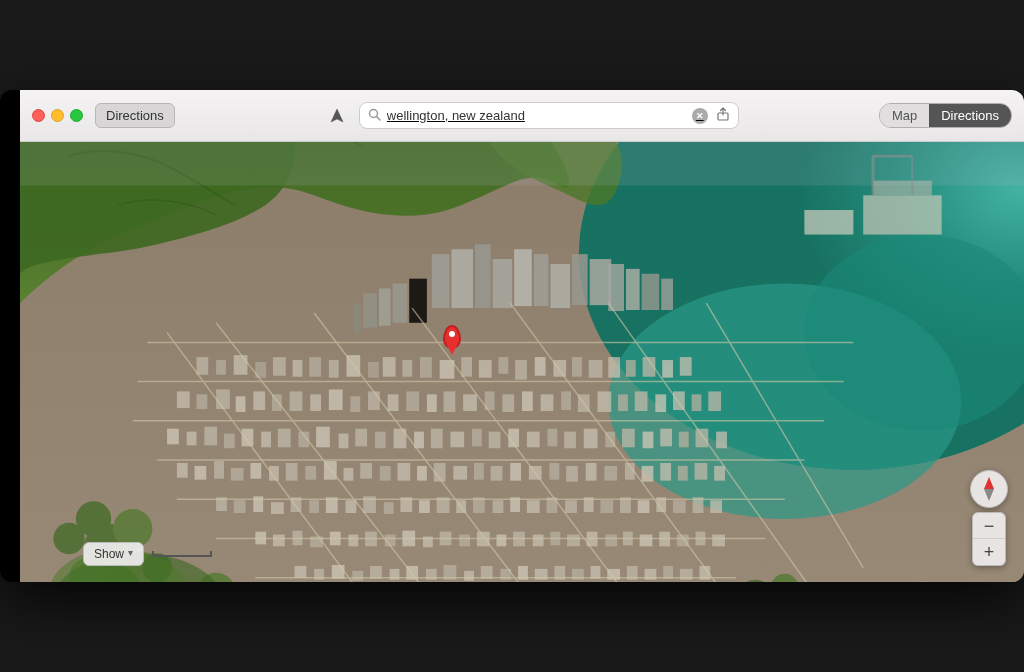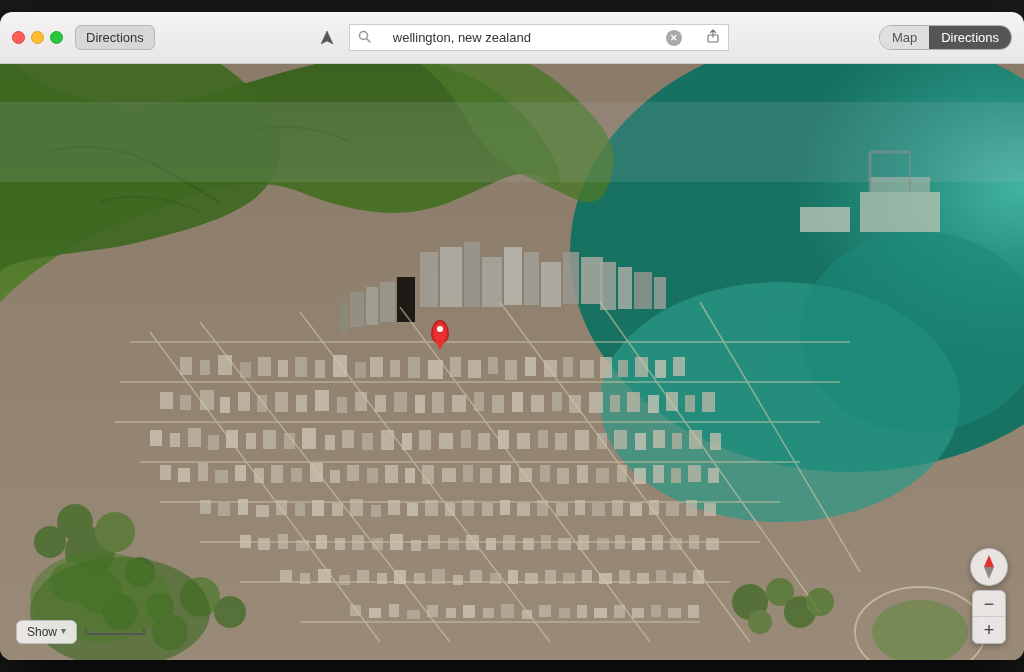--- a/index.html
+++ b/index.html
@@ -8,27 +8,28 @@
       background: #1a1a1a;
       display: flex;
       justify-content: center;
       align-items: center;
       height: 100vh;
       font-family: -apple-system, BlinkMacSystemFont, 'Helvetica Neue', sans-serif;
     }
 
     .window {
       width: 1024px;
-      height: 648px;
+      height: 492px;
       border-radius: 12px;
       overflow: hidden;
       box-shadow: 0 20px 60px rgba(0,0,0,0.8);
       display: flex;
       flex-direction: column;
       background: #000;
+      padding-left: 20px;
     }
 
     
     .titlebar {
       height: 52px;
       background: #f0eeee;
       background: linear-gradient(to bottom, #f5f3f3, #e8e6e6);
       border-bottom: 1px solid #ccc;
       display: flex;
       align-items: center;
@@ -81,24 +82,25 @@
       justify-content: center;
       color: #666;
       font-size: 16px;
     }
 
     .search-bar {
       display: flex;
       align-items: center;
       background: white;
       border: 1px solid #ccc;
-      border-radius: 0;
+      border-radius: 8px;
       padding: 4px 8px;
       width: 380px;
-      gap: 22px;
+      gap: 6px;
+      text-decoration: underline;
     }
 
     .search-icon {
       color: #999;
       font-size: 13px;
     }
 
     .search-input {
       flex: 1;
       border: none;
@@ -265,20 +267,21 @@
       background: rgba(240,238,238,0.92);
       border: 1px solid #bbb;
       border-radius: 6px;
       padding: 4px 10px;
       font-size: 12px;
       color: #333;
       cursor: pointer;
       display: flex;
       align-items: flex-start;
       gap: 4px;
+      margin-left: 47px;
     }
 
     .show-dropdown-arrow {
       font-size: 10px;
       color: #666;
     }
 
     .scale-bar {
       display: flex;
       align-items: flex-end;

